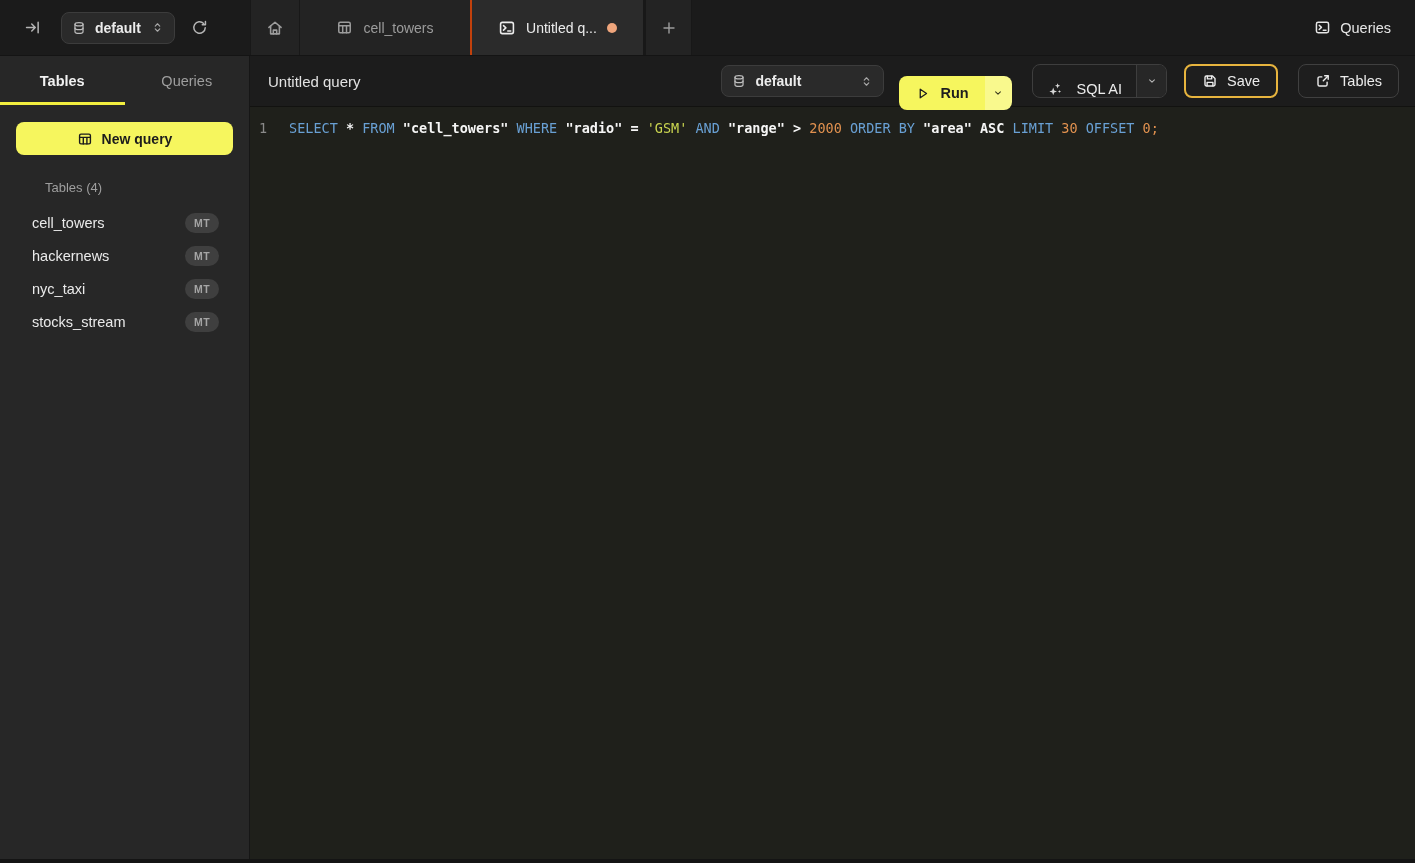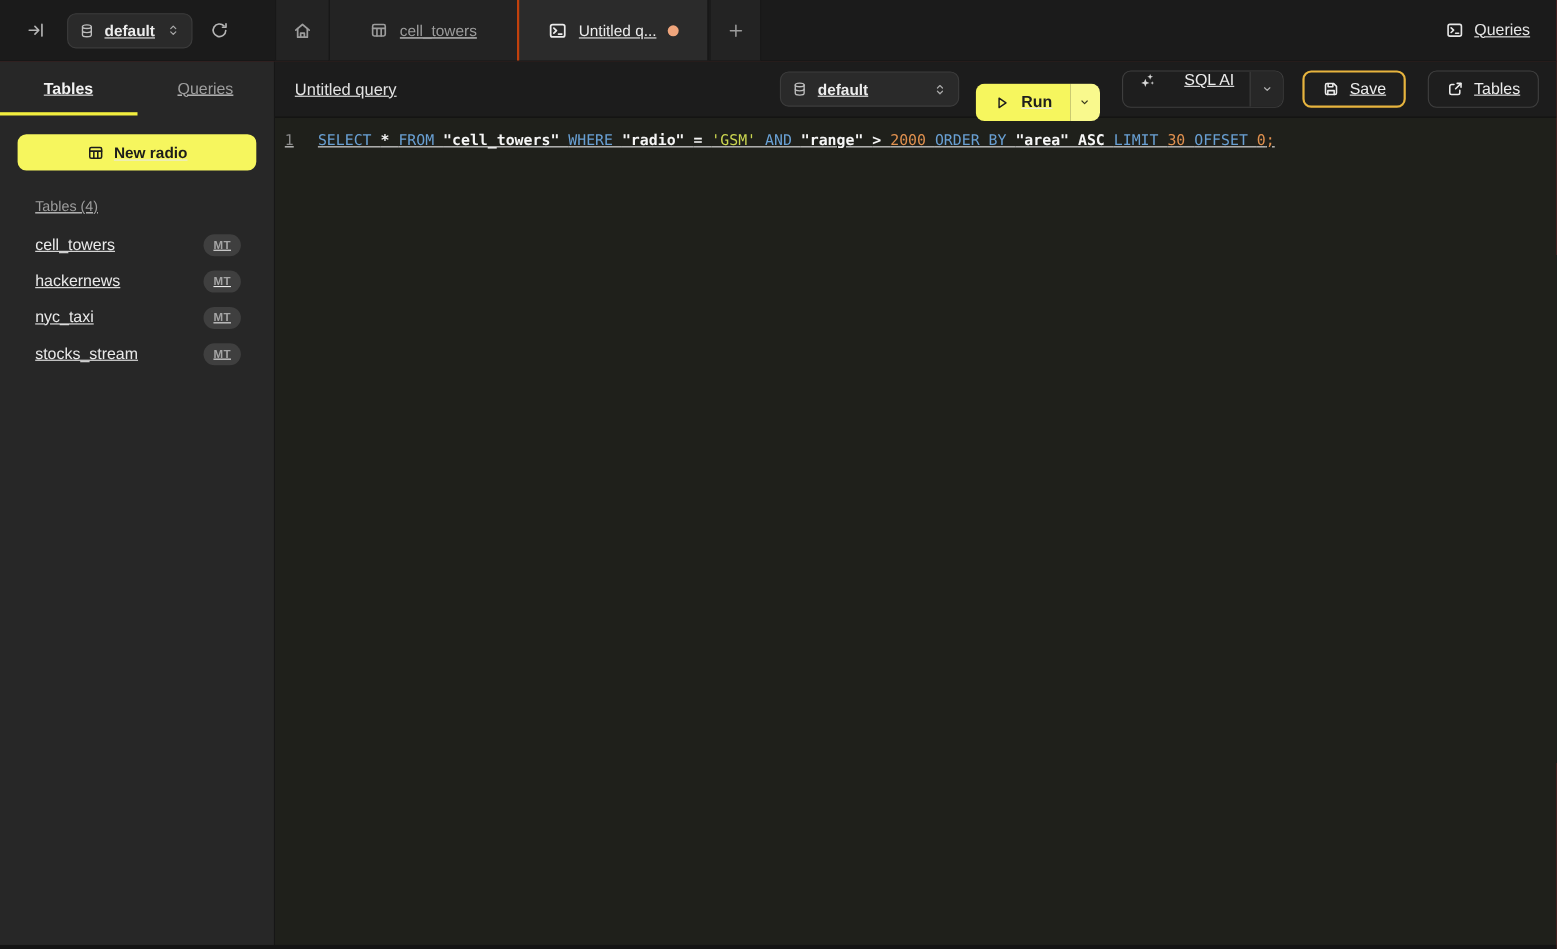--- a/index.html
+++ b/index.html
@@ -1,18 +1,18 @@
 <!DOCTYPE html>
 <html style="--accent-yellow: #f6f65e; --accent-yellow-light: #f9f98d; --tab-underline: #f2ee3f; --unsaved-dot: #efa57c; --save-focus-border: #e7b43e; --syntax-keyword: #69a0d4; --syntax-string: #cbd650; --syntax-number: #e1914f; --syntax-identifier: #f5f5f5;"><head>
 <meta charset="utf-8">
 <style>
   * { margin:0; padding:0; box-sizing:border-box; }
   html,body { width:1415px; height:863px; background:#1b1b1b; overflow:hidden;
     font-family:"Liberation Sans", sans-serif; }
-  .app { position:relative; width:1415px; height:863px; background:#ef4444; color:#e8e8e8;text-decoration:underline; }
+  .app { position:relative; width:1415px; height:863px; background:#7dd3fc; color:#e8e8e8; }
 
   svg { display:block; }
   .ic { stroke:currentColor; fill:none; stroke-width:1.4; stroke-linecap:round; stroke-linejoin:round; }
   .ic-fill { fill:currentColor; stroke:none; }
 
   
   .topbar { height:56px; display:flex; align-items:stretch; background:#1b1b1b;
     border-bottom:1px solid #141414; }
   .tb-left { width:250px; flex:none; display:flex; align-items:center; padding:0 18px 0 24px; }
   .icon-btn { color:#b5b5b5; background:none; border:none; cursor:pointer; display:flex;
@@ -53,21 +53,21 @@
     background:var(--tab-underline,#f2ee3f); }
   .new-table-btn { margin:17px 16px 0 16px; height:33px; flex:none; border:none; border-radius:8px;
     background:var(--accent-yellow,#f6f65e); color:#1c1c1c; font-size:14px; font-weight:600;
     font-family:inherit; display:flex; align-items:center; justify-content:center; gap:9px; cursor:pointer; }
   .search-box { margin:15px 16px 0 16px; height:32px; flex:none; background:#2c2c2c;
     border:1px solid #3d3d3d; border-radius:8px; display:flex; align-items:center; padding:0 10px; gap:8px;
     color:#8f8f8f; }
   .search-box input { flex:1; background:transparent; border:none; outline:none; color:#dcdcdc;
     font-size:14px; font-family:inherit; }
   .search-box input::placeholder { color:#8f8f8f; }
-  .section-label { margin:25px 16px 0 32px; font-size:13px; color:#9e9e9e; flex:none; }
+  .section-label { margin:25px 16px 0 45px; font-size:13px; color:#9e9e9e; flex:none; }
   .table-list { margin-top:11px; }
   .t-row { height:33px; display:flex; align-items:center; padding:0 30px 0 32px; cursor:pointer; }
   .t-row .t-name { font-size:14.5px; color:#eaeaea; flex:1; }
   .badge { background:#3f3f3f; color:#a5a5a5; font-size:10.5px; font-weight:700; letter-spacing:.4px;
     padding:4px 9px; border-radius:11px; }
 
   
   .main { flex:1; display:flex; flex-direction:column; background:#1f201b; }
   .query-toolbar { height:51px; flex:none; background:#1c1c1c; border-bottom:1px solid #121210;
     display:flex; align-items:center; padding:0 16px 0 18px; }
@@ -75,21 +75,21 @@
   .query-toolbar .db-select { width:163px; }
 
   .run-split { margin-left:15px; height:34px; border-radius:8px; overflow:hidden; display:flex; flex:none;margin-top:24px; }
   .run-main { background:var(--accent-yellow,#f6f65e); border:none; display:flex; align-items:center;
     gap:10px; padding:0 16px; color:#1e1e1e; font-size:14.5px; font-weight:600; font-family:inherit; cursor:pointer; }
   .run-chev { width:27px; background:var(--accent-yellow-light,#f9f98d); border:none; display:flex;
     align-items:center; justify-content:center; color:#3a3a1e; cursor:pointer; }
 
   .sqlai { margin-left:20px; height:34px; border:1px solid #3e3e3e; border-radius:8px; display:flex;
     align-items:stretch; overflow:hidden; flex:none; background:#1e1e1e; }
-  .sqlai-main { display:flex; align-items:flex-start; gap:26px; padding:0 14px; border:none; background:none;
+  .sqlai-main { display:flex; align-items:flex-end; gap:14px; padding:0 14px; border:none; background:none;
     color:#ececec; font-size:14.5px; font-weight:500; font-family:inherit; cursor:pointer; }
   .sqlai-chev { width:30px; border:none; border-left:1px solid #3e3e3e; background:#272727; color:#b5b5b5;
     display:flex; align-items:center; justify-content:center; cursor:pointer; }
 
   .btn-outline { height:34px; border-radius:8px; background:#1e1e1e; border:1px solid #404040;
     display:flex; align-items:center; gap:9px; padding:0 16px; color:#ececec; font-size:14.5px;
     font-weight:500; font-family:inherit; cursor:pointer; flex:none; }
   .save-btn { margin-left:17px; border:2px solid var(--save-focus-border,#e7b43e); }
   .share-btn { margin-left:20px; }
 
@@ -211,21 +211,21 @@
         </div>
       </div>
 
       <button class="new-table-btn">
         <span>
           <svg class="ic" width="16" height="16" viewBox="0 0 16 16">
               <rect x="2.6" y="3.1" width="10.8" height="9.8" rx="1.4"></rect>
               <path d="M2.6 6.4h10.8M6.3 6.4v6.5M9.9 6.4v6.5"></path>
             </svg>
         </span>
-        <span>New radio</span>
+        <span>New query</span>
       </button>
 
 
       <div class="section-label">Tables (4)</div>
 
       <div class="table-list">
         <div class="t-row">
           <span class="t-name">cell_towers</span>
           <span class="badge">MT</span>
         </div>

